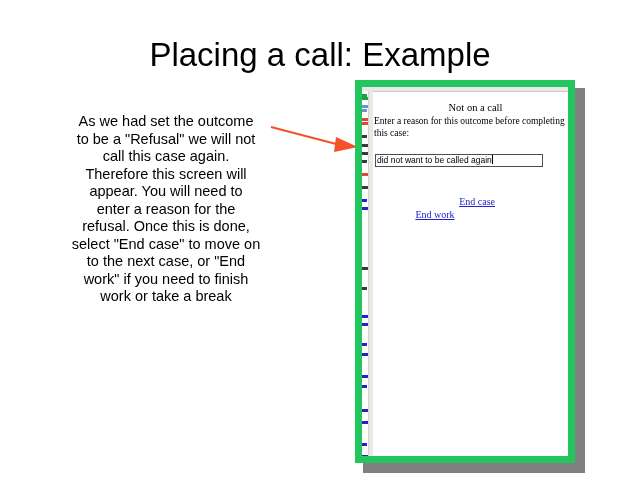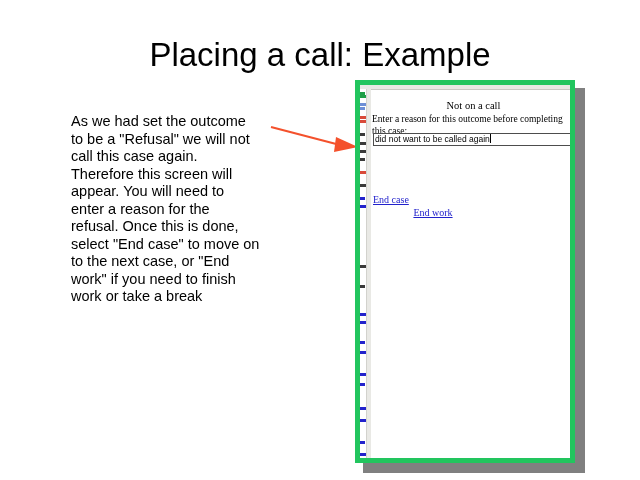--- a/index.html
+++ b/index.html
@@ -35,21 +35,21 @@
   
   #body-text {
     position: absolute;
     left: 71px;
     top: 113px;
     width: 190px;
     font-family: "Liberation Sans", sans-serif;
     font-size: 14.5px;
     line-height: 17.5px;
     color: #000000;
-    text-align: left;
+    text-align: center;
   }
 
   
   #arrow-annotation {
     position: absolute;
     left: 262px;
     top: 114px;
     width: 106px;
     height: 46px;
     pointer-events: none;
@@ -71,21 +71,21 @@
     height: 385px;
     background: #808080;
   }
   #app-window {
     position: absolute;
     left: 0;
     top: 0;
     width: 220px;
     height: 383px;
     background: #ffffff;
-    border: 5px solid #22c55e;
+    border: 7px solid #22c55e;
     box-sizing: border-box;
     overflow: hidden;
   }
   
   #app-topbar {
     position: absolute;
     left: 0;
     top: 0;
     width: 220px;
     height: 5px;
@@ -149,22 +149,22 @@
     top: 24px;
     width: 206px;
     font-family: Liberation Serif, serif;
     font-size: 9.5px;
     line-height: 11.5px;
     color: #000000;
   }
   #reason-input {
     position: absolute;
     left: 2px;
-    top: 43px;
-    width: 199px;
+    top: 62px;
+    width: 168px;
     height: 13px;
     border: 1px solid #4d4d4d;
     background: #ffffff;
     box-sizing: border-box;
     font-family: "Liberation Sans", sans-serif;
     font-size: 8.5px;
     line-height: 11px;
     color: #000000;
     padding: 0 1px;
     white-space: nowrap;
@@ -248,19 +248,19 @@
 
       <div id="call-status-heading">Not on a call</div>
 
       <div id="reason-prompt">Enter a reason for this outcome before completing this case:</div>
 
       <div id="reason-input">
         <span>did not want to be called again</span><span id="reason-caret"></span>
       </div>
 
       <div id="action-links">
-        <a href="#" style="color: rgb(34, 34, 204);">End case</a>
+        <a href="#" style="color: rgb(34, 34, 204); text-align: right;">End case</a>
         <a href="#" style="color: rgb(34, 34, 204); text-align: center;">End work</a>
       </div>
 
     </div>
   </div>
 </div>
 
 </body></html>

